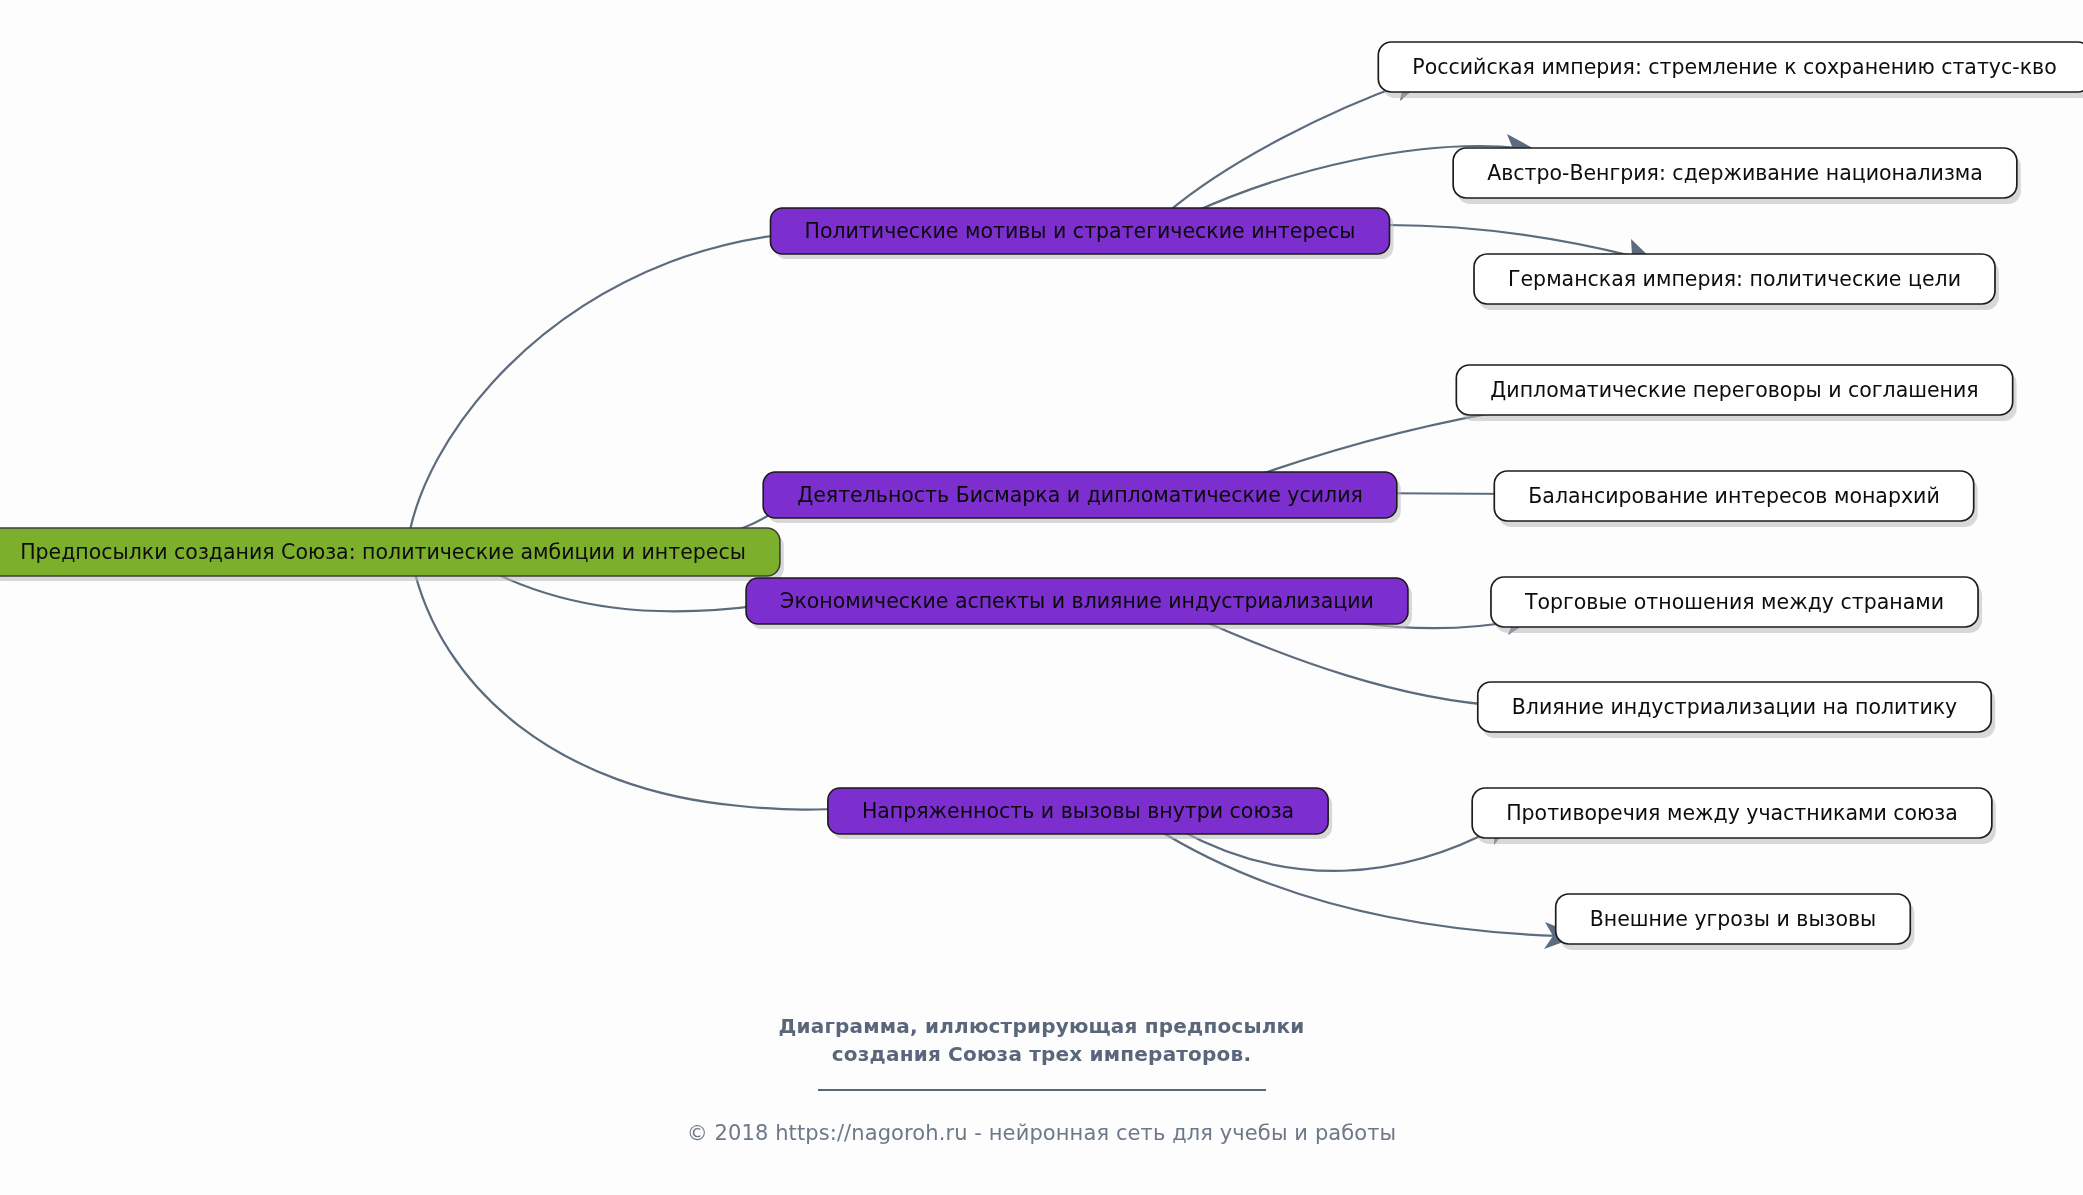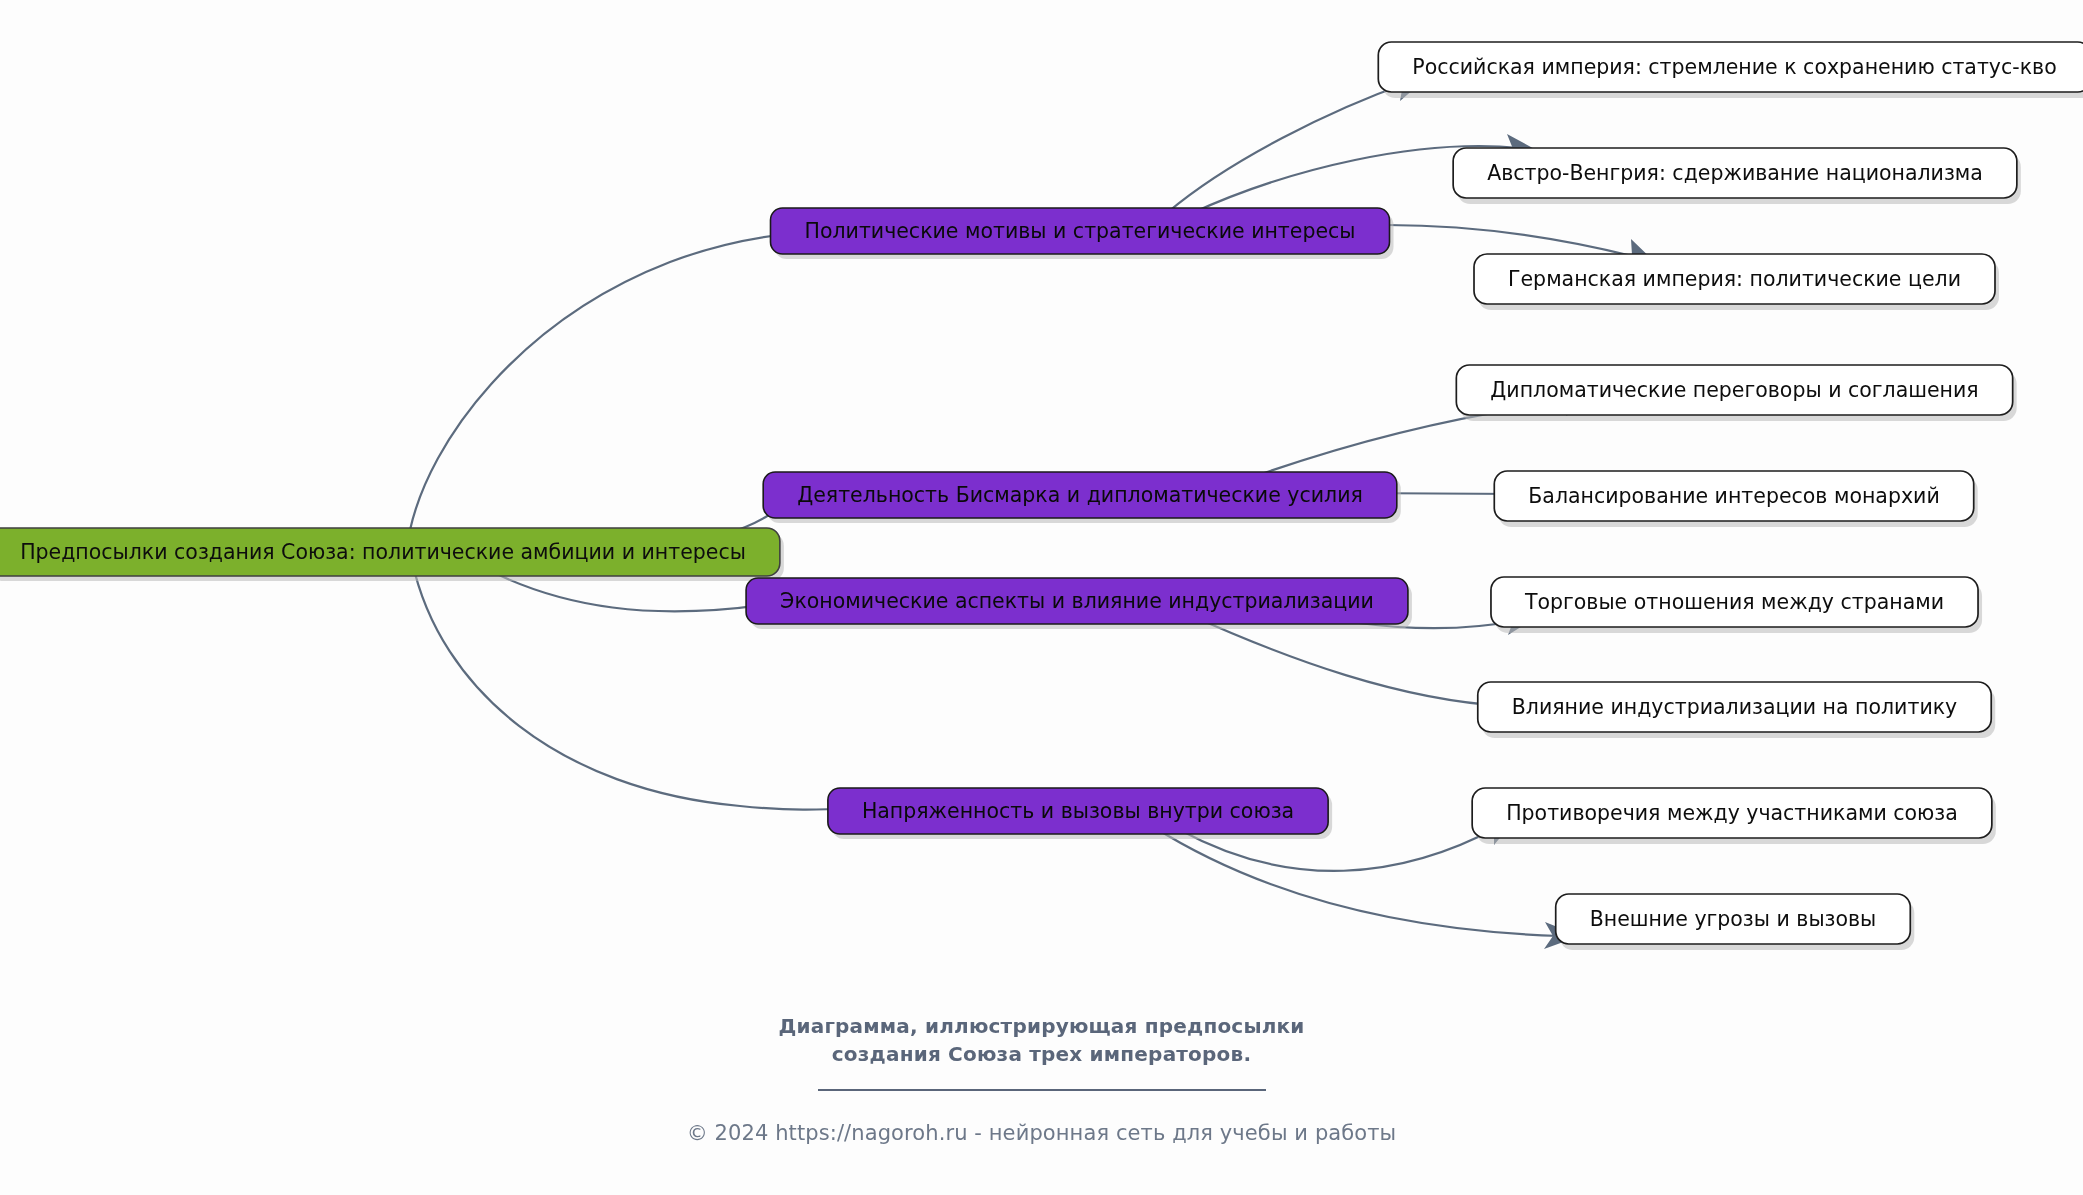--- a/index.html
+++ b/index.html
@@ -232,14 +232,14 @@
     <rect class="node-rect-leaf" x="1555.7109375" y="894" width="354.578125" height="50" rx="13" ry="13"></rect>
     <text class="node-label" x="1733" y="920">Внешние угрозы и вызовы</text>
   </g>
 
 </svg>
 
 <div id="footer-block">
   <div id="caption-text">Диаграмма, иллюстрирующая предпосылки
 создания Союза трех императоров.</div>
   <div id="caption-rule"></div>
-  <div id="copyright-text">© 2024 https://nagoroh.ru - нейронная сеть для учебы и работы</div>
+  <div id="copyright-text">© 2018 https://nagoroh.ru - нейронная сеть для учебы и работы</div>
 </div>
 
 </body></html>

